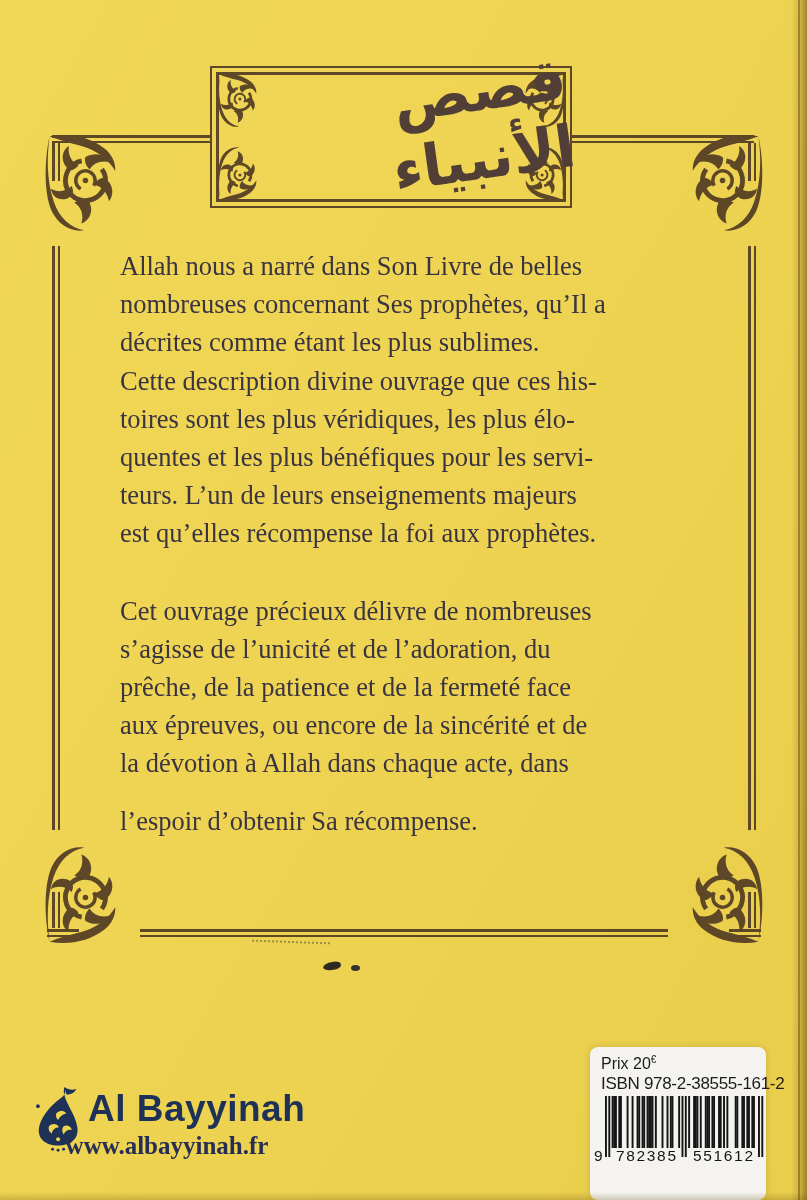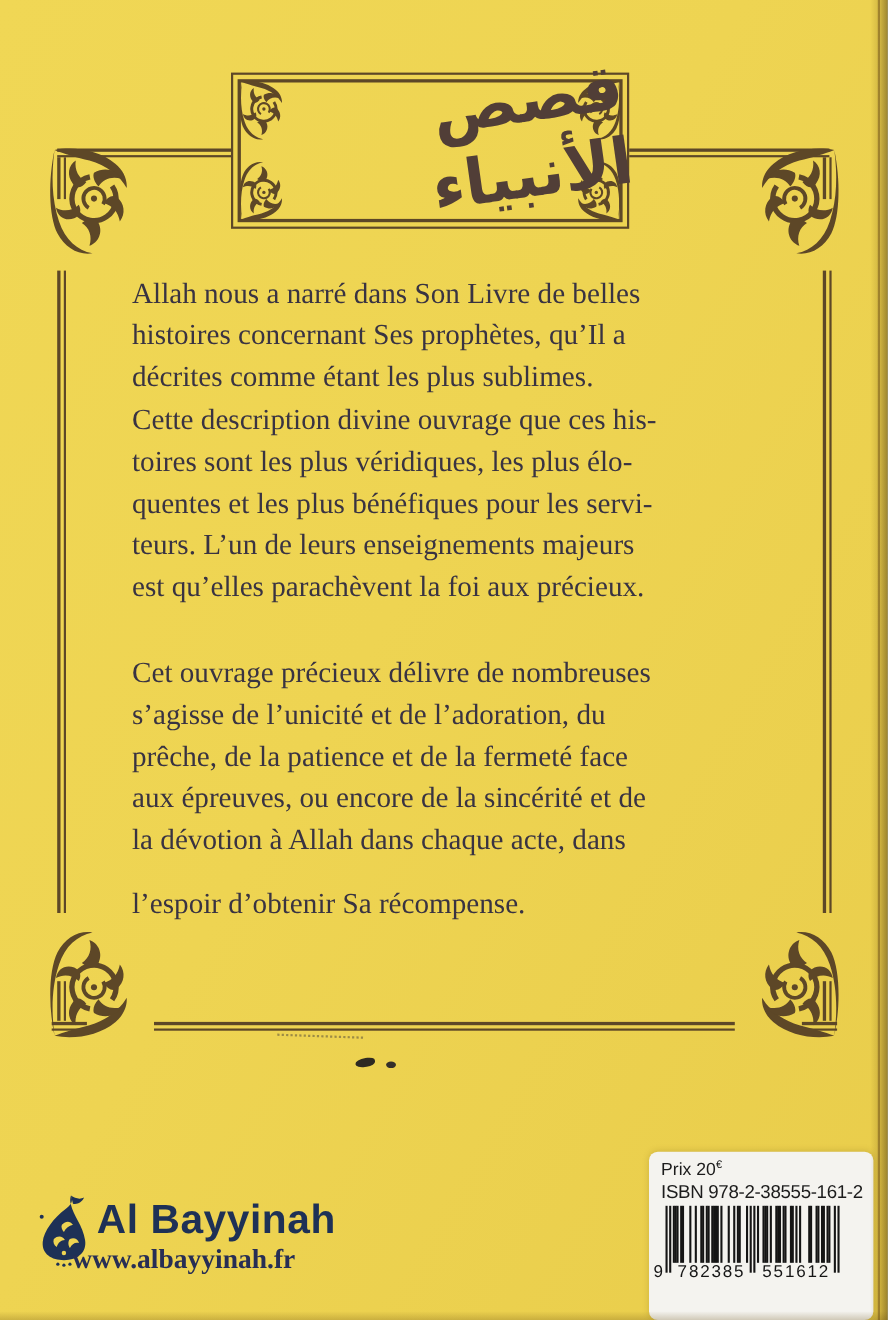--- a/index.html
+++ b/index.html
@@ -71,21 +71,21 @@
 
   
   .publisher{position:absolute;left:30px;top:1082px;width:250px;}
   .pub-icon{position:absolute;left:4px;top:4px;width:50px;height:66px;}
   .pub-name{position:absolute;left:58px;top:6px;font-family:"Liberation Sans",sans-serif;
     font-weight:bold;font-size:37px;color:var(--navy);letter-spacing:.5px;white-space:nowrap;}
   .pub-site{position:absolute;left:24px;top:50px;width:226px;text-align:center;
     font-family:"Liberation Serif",serif;font-weight:bold;font-size:25px;color:#272e55;white-space:nowrap;}
 
   
-  .isbn-label{position:absolute;left:590px;top:1047px;width:204px;height:153px;
+  .isbn-label{position:absolute;left:590px;top:1047px;width:176px;height:153px;
     background:#f4f3ef;border-radius:8px;box-shadow:0 0 6px rgba(120,90,20,.25);
     font-family:"Liberation Sans",sans-serif;color:#1c1c1c;}
   .price{position:absolute;left:11px;top:7px;font-size:16px;}
   .price sup{font-size:10px;}
   .isbn-text{position:absolute;left:11px;top:27px;font-size:17px;letter-spacing:-.3px;white-space:nowrap;}
   .barcode-svg{position:absolute;left:3px;top:49px;}
 </style>
 </head>
 <body>
 
@@ -160,27 +160,27 @@
   <svg class="corner c-bl" viewBox="0 0 110 142">
       <use href="#flourish" fill="currentColor"></use>
     </svg>
   <svg class="corner c-br" viewBox="0 0 110 142">
       <use href="#flourish" fill="currentColor"></use>
     </svg>
 
   <div class="body-text">
     <div class="para">
         <div class="tline">Allah nous a narré dans Son Livre de belles</div>
-        <div class="tline">histoires concernant Ses prophètes, qu’Il a</div>
+        <div class="tline">nombreuses concernant Ses prophètes, qu’Il a</div>
         <div class="tline">décrites comme étant les plus sublimes.</div>
         <div class="tline">Cette description divine ouvrage que ces his-</div>
         <div class="tline">toires sont les plus véridiques, les plus élo-</div>
         <div class="tline">quentes et les plus bénéfiques pour les servi-</div>
         <div class="tline">teurs. L’un de leurs enseignements majeurs</div>
-        <div class="tline last">est qu’elles parachèvent la foi aux précieux.</div>
+        <div class="tline last">est qu’elles récompense la foi aux prophètes.</div>
       </div>
     <div class="para end-left">
         <div class="tline">Cet ouvrage précieux délivre de nombreuses</div>
         <div class="tline">s’agisse de l’unicité et de l’adoration, du</div>
         <div class="tline">prêche, de la patience et de la fermeté face</div>
         <div class="tline">aux épreuves, ou encore de la sincérité et de</div>
         <div class="tline">la dévotion à Allah dans chaque acte, dans</div>
         <div class="tline last">l’espoir d’obtenir Sa récompense.</div>
       </div>
   </div>

